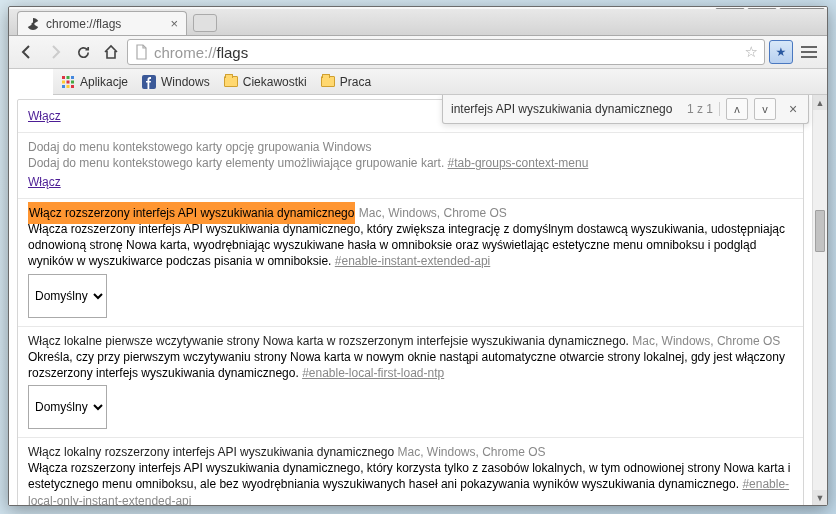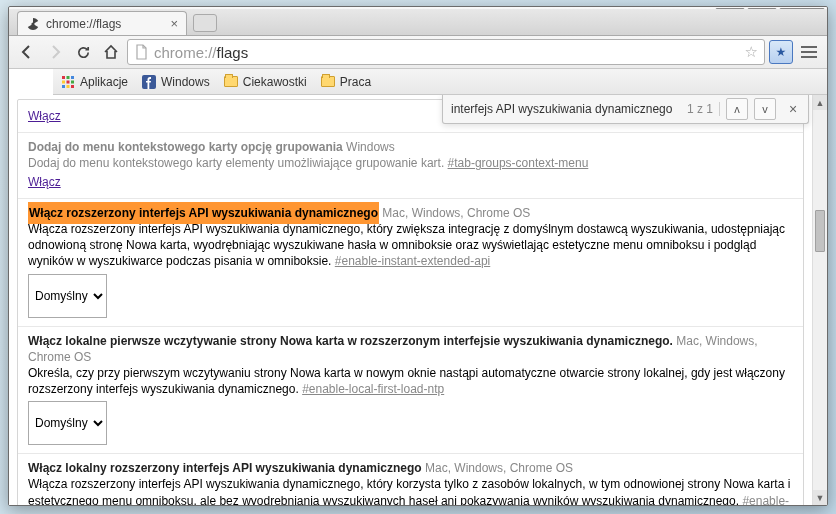--- a/index.html
+++ b/index.html
@@ -46,21 +46,21 @@
   .vscroll .up, .vscroll .down { height: 15px; background: #e4e4e4; display: flex; align-items: center; justify-content: center; font-size: 9px; color: #666; cursor: pointer; }
   .vscroll .down { position: absolute; bottom: 0; left: 0; right: 0; }
   .vscroll .thumb { position: absolute; top: 115px; left: 2px; right: 2px; height: 42px; background: #c2c2c2; border: 1px solid #a0a0a0; border-radius: 1px; cursor: pointer; }
   
   
   .flagsbox { border: 1px solid #d6d6d6; border-radius: 2px; background: #fff; }
   .flag { padding: 6px 10px 8px 10px; border-top: 1px solid #e8e8e8; font-size: 12px; line-height: 1.35; }
   .flag:first-child { border-top: none; }
   .flag.dis { color: #888; }
   .flag.dis .ftitle { color: #888; }
-  .ftitle { font-weight: bold; color: #222; text-align: right; }
+  .ftitle { font-weight: normal; color: #222; text-align: right; }
   .fplat { color: #888; font-weight: normal; }
   .fanchor { color: #888; text-decoration: underline; cursor: pointer; }
   .flink { color: #4c1d95; text-decoration: underline; cursor: pointer; display: inline-block; margin-top: 2px; }
   .hl { background: #ff9632; color: #000; padding: 4px 1px; }
   select.fsel { margin-top: 4px; font-size: 12px; padding: 13px 2px; background: #fff; border: 1px solid #aaa; }
   
   
   .findbar { position: absolute; top: -1px; right: 18px; height: 30px; background: #f6f6f6; border: 1px solid #c0c0c0; border-top: none; border-radius: 0 0 3px 3px; display: flex; align-items: center; padding: 0 4px 0 8px; box-shadow: 0 2px 6px rgba(0,0,0,0.12); z-index: 5; gap: 6px; font-size: 12px; margin-left: 33px; }
   .findbar input { border: none; background: transparent; outline: none; font-size: 12px; width: 230px; color: #333; }
   .findbar .count { color: #888; padding-right: 6px; border-right: 1px solid #d0d0d0; }

